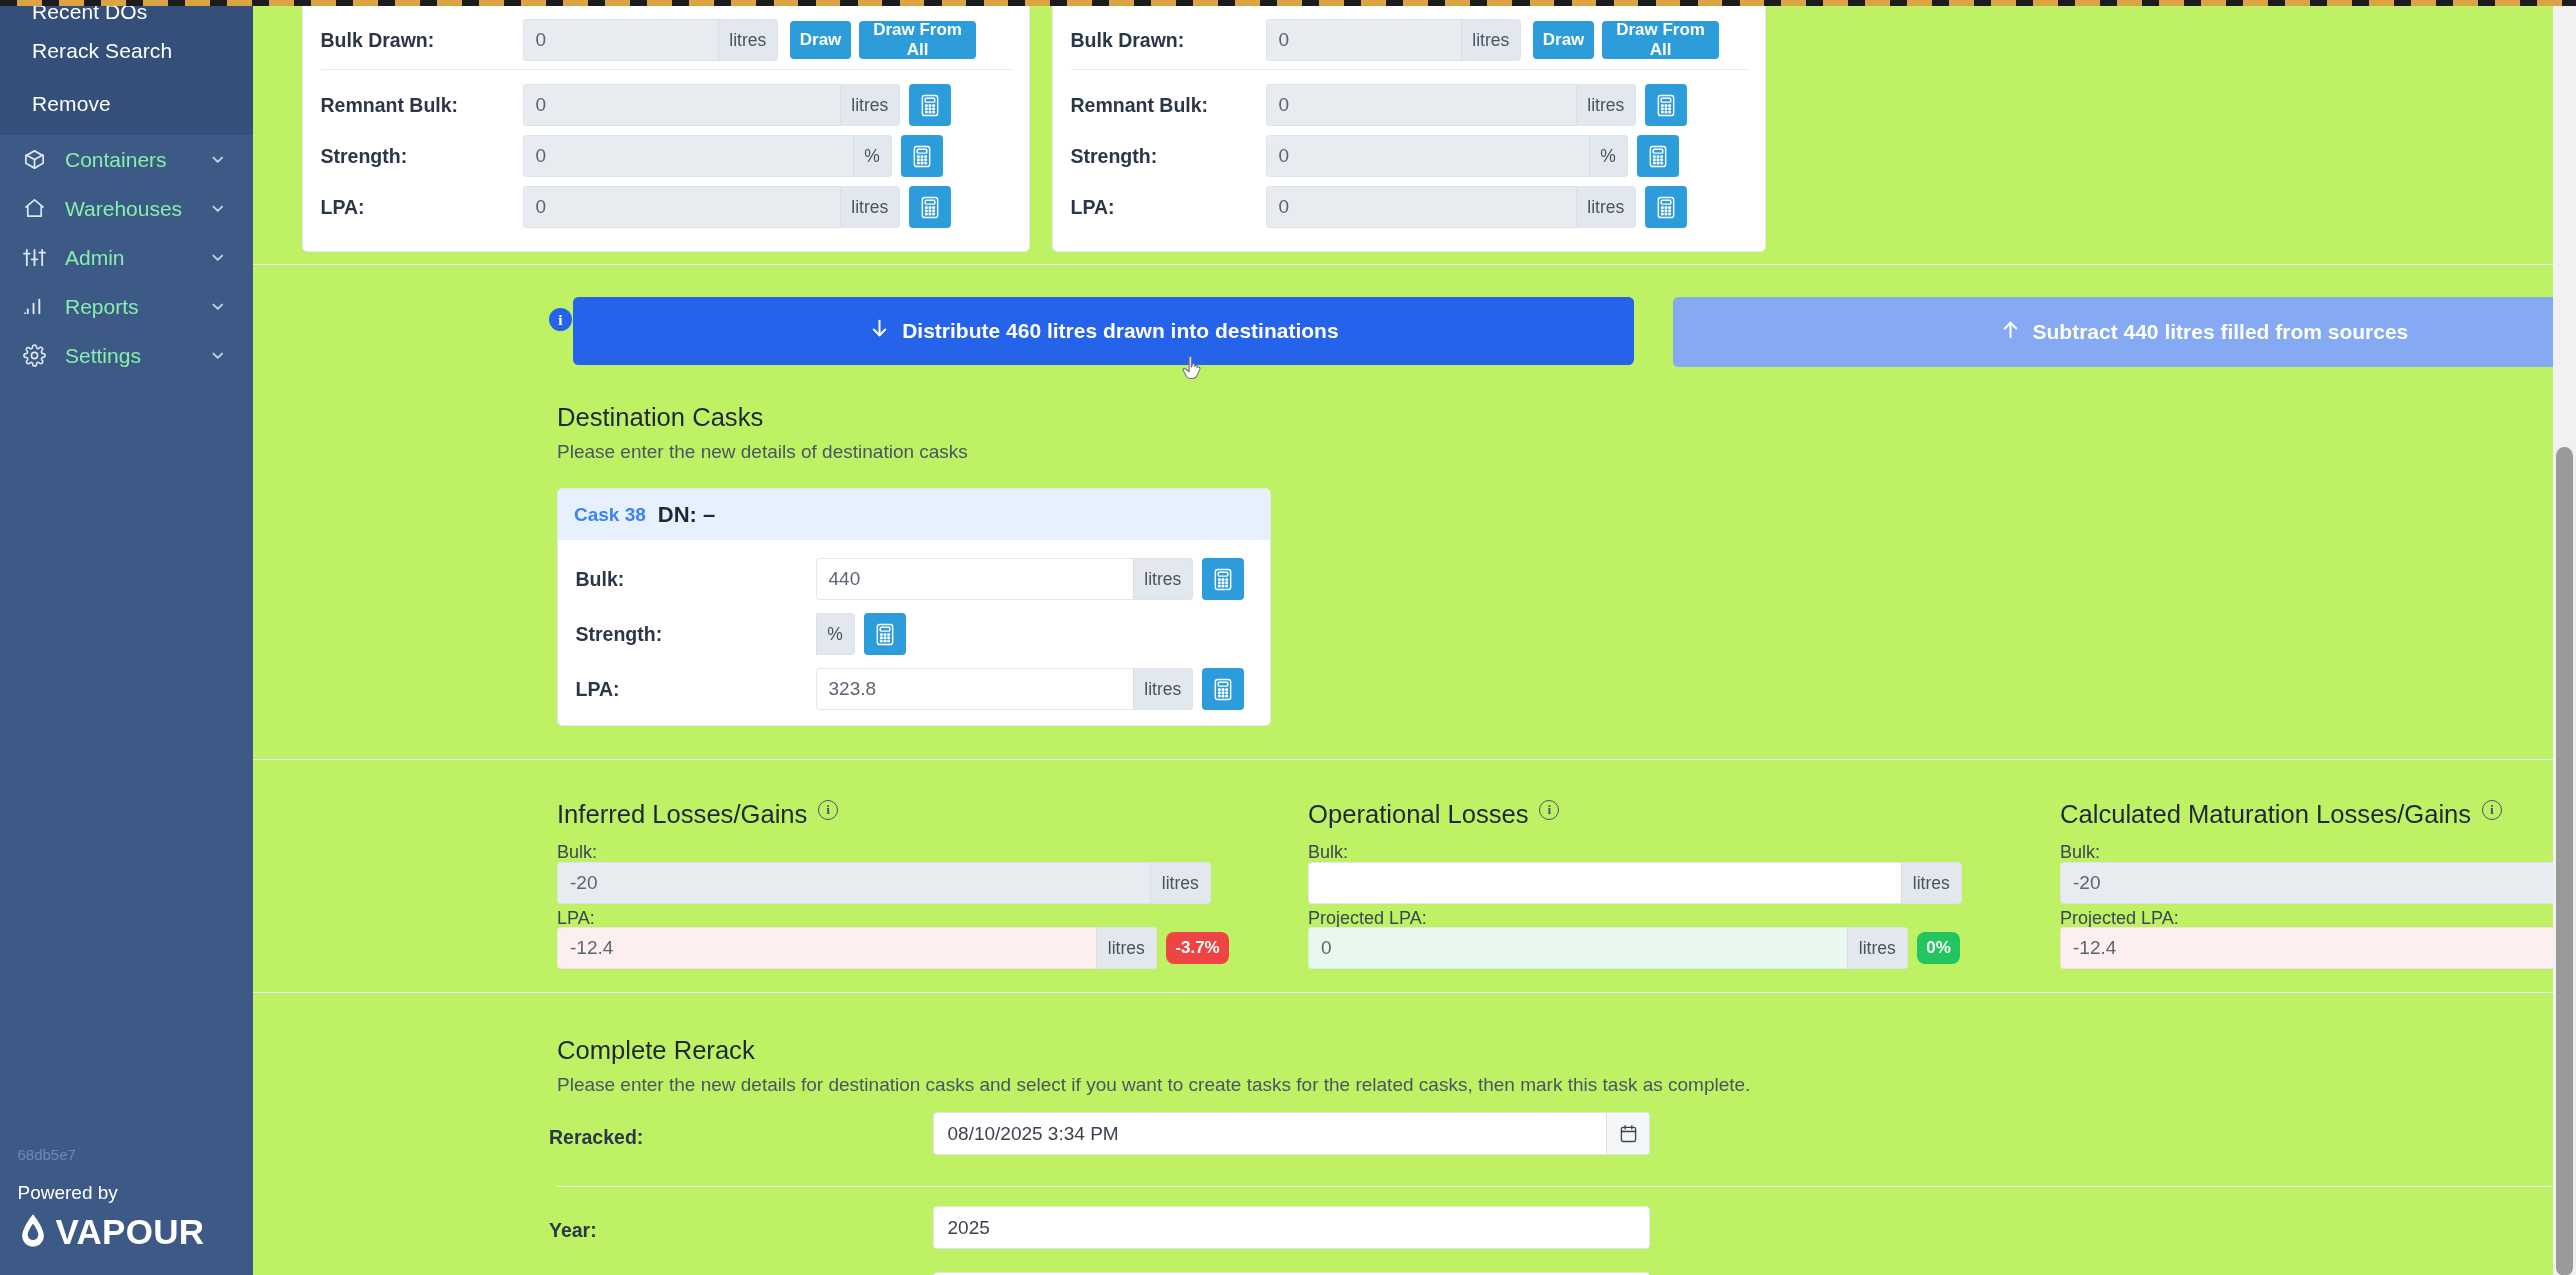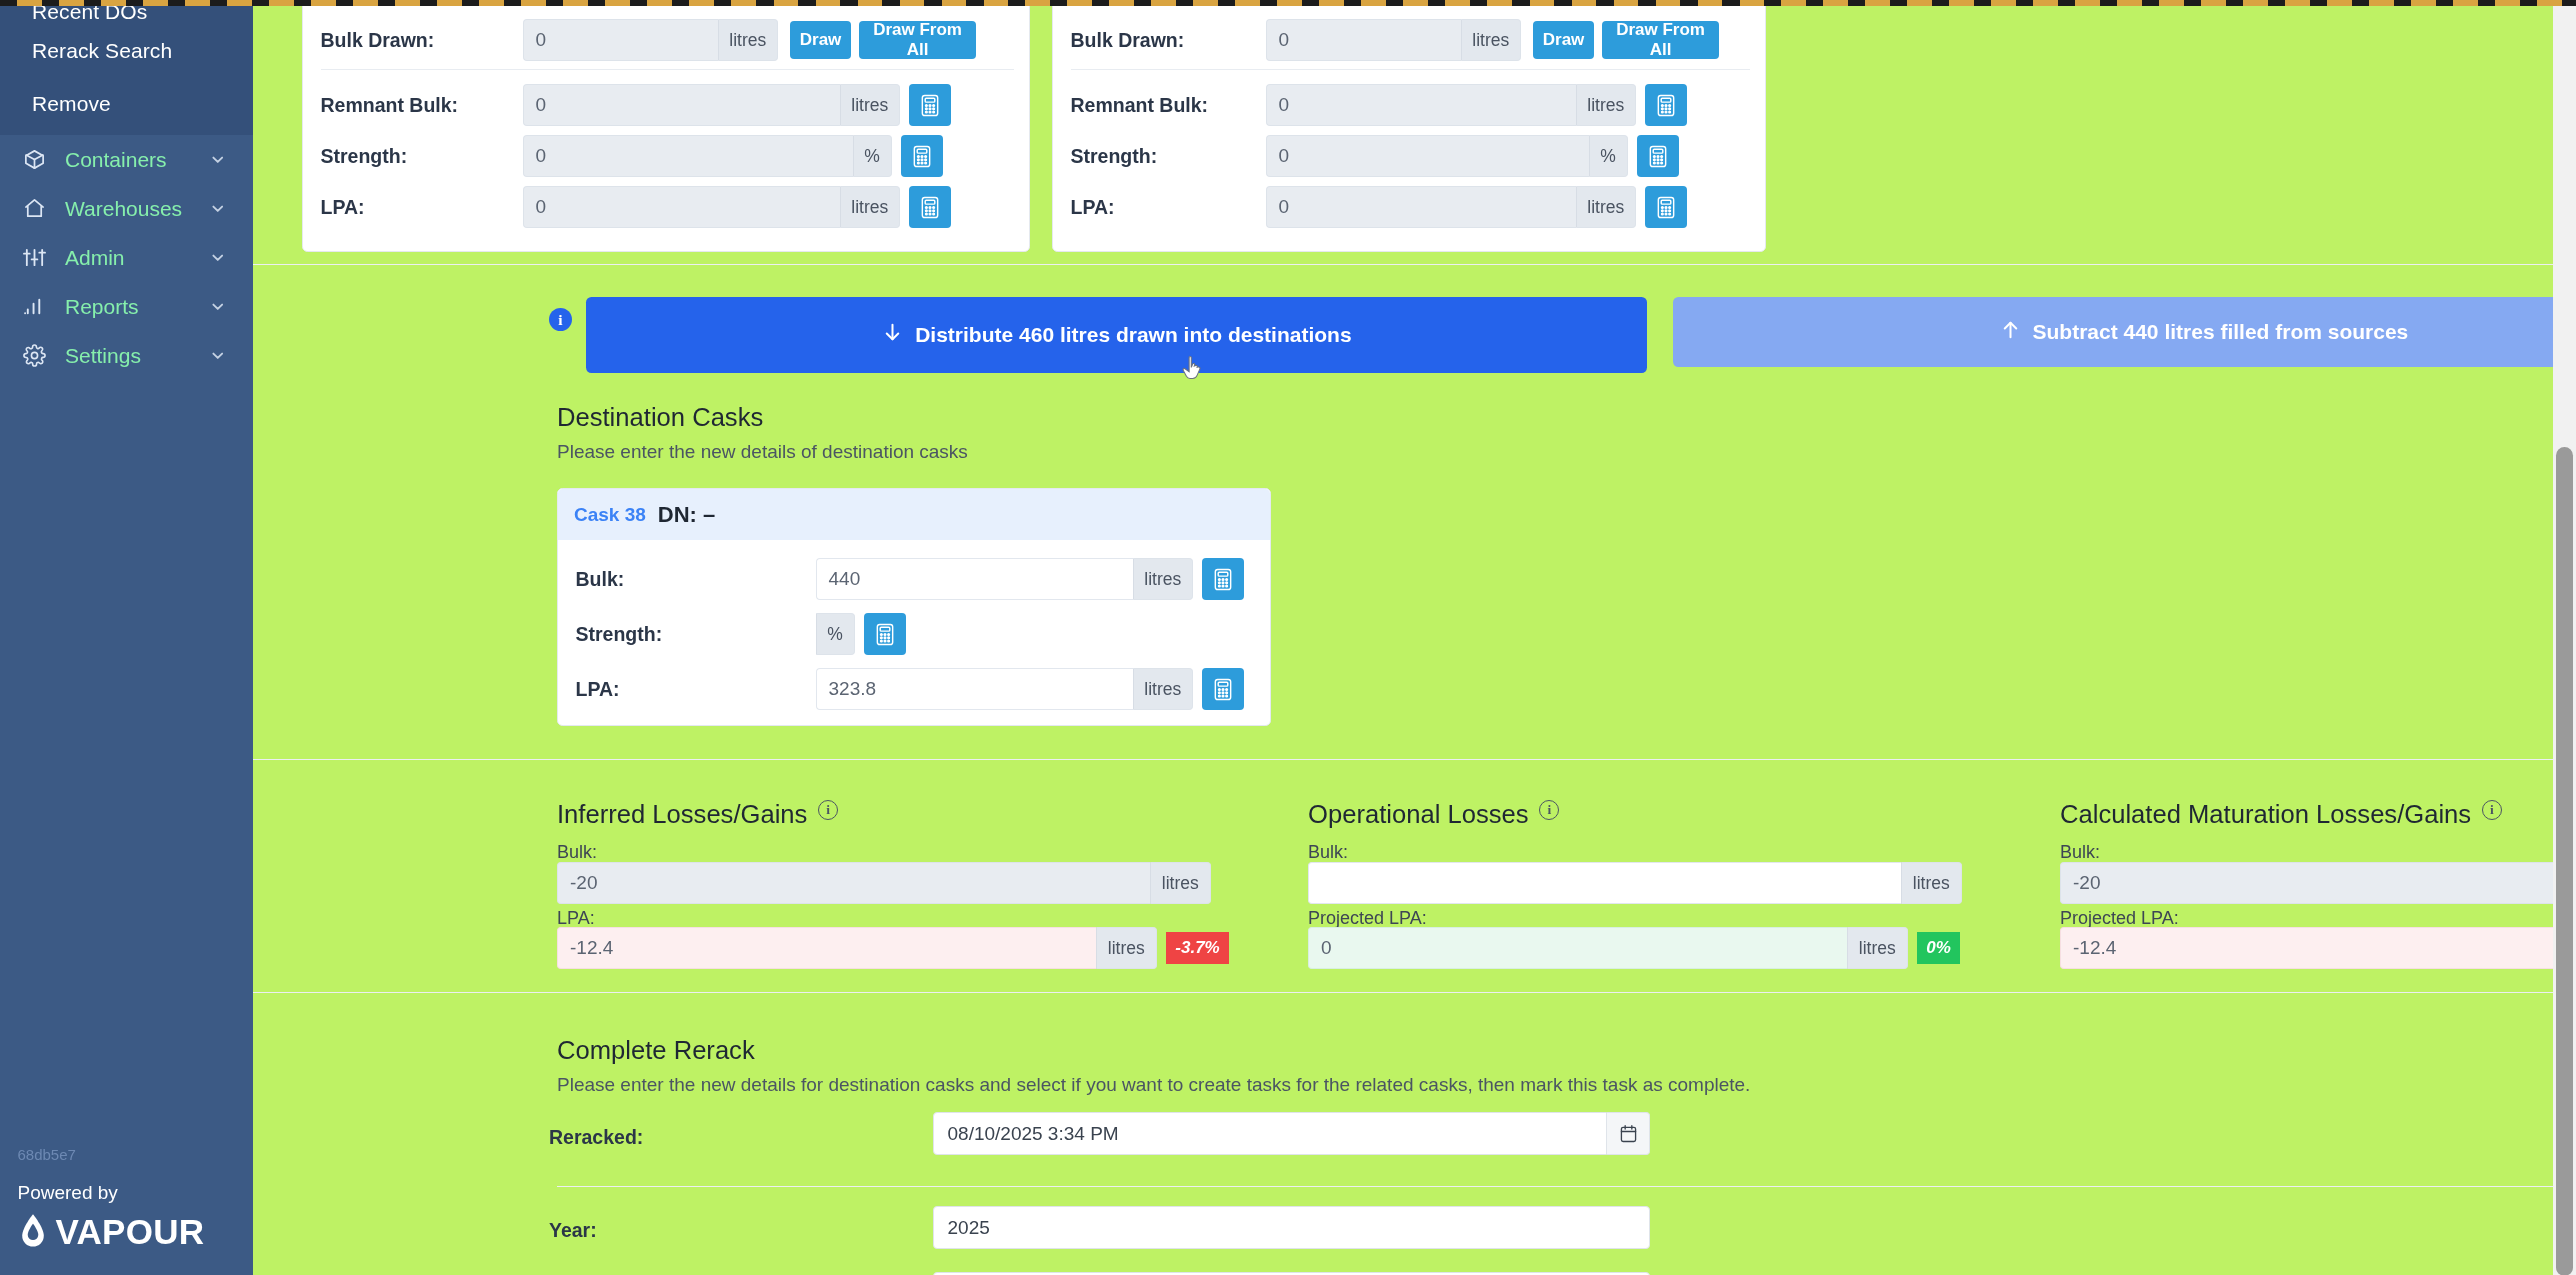--- a/index.html
+++ b/index.html
@@ -134,23 +134,23 @@
 
   .hdr-row { display: flex; align-items: flex-start; gap: 10.8px; }
   .hdr-info {
     width: 20px; height: 20px; border-radius: 50%;
     border: 1.3px solid #4b5563; color: #4b5563; font-size: 13.5px;
     display: flex; align-items: center; justify-content: center;
     font-family: "Liberation Serif", serif; font-weight: 700;
   }
   .sub-label { font-size: 18px; color: #3d4654; }
   .badge {
-    height: 32px; min-width: 62px; padding: 0 9.4px; border-radius: 0;
+    height: 32px; min-width: 62px; padding: 0 9.4px; border-radius: 8px;
     color: #fff; font-size: 17px; font-weight: 700;
-    display: flex; align-items: center; justify-content: center; margin-left: 9.4px; font-style: italic;
+    display: flex; align-items: center; justify-content: center; margin-left: 9.4px;
   }
   .badge.red   { background: #ef4444; }
   .badge.green { background: #22c55e; }
 
   .divider { position: absolute; height: 0.7px; background: #e8ecf1; }
   .thin-div { position: absolute; height: 0.7px; background: #eceff3; }
 
   .dateinput {
     height: 43px; background: #ffffff; border: 0.7px solid #dfe4ea;
     border-radius: 4px; display: flex; align-items: center;
@@ -456,21 +456,21 @@
             </svg>
           </button>
         </div>
       </div>
 
       <div class="thin-div" style="left:0px; top:264px; width:2323px;"></div>
 
       <div style="position:absolute; left:296px; top:308px;">
         <div class="infoi">i</div>
       </div>
-      <button class="bigbtn primary" style="position:absolute; left:333px; top:297px; width:1061px; height:76px;">
+      <button class="bigbtn primary" style="position:absolute; left:320px; top:297px; width:1061px; height:68px;">
         <span>
           <svg width="23" height="23" viewBox="0 0 24 24" fill="none" stroke="#ffffff" stroke-width="2.1" stroke-linecap="round" stroke-linejoin="round">
             <path d="M12 4v15"></path>
               <path d="M6 13l6 6 6-6"></path>
           </svg>
         </span>
         <span>Distribute 460 litres drawn into destinations</span>
       </button>
 
       <button class="bigbtn muted" style="position:absolute; left:1420px; top:297px; width:1061px; height:70px;">

